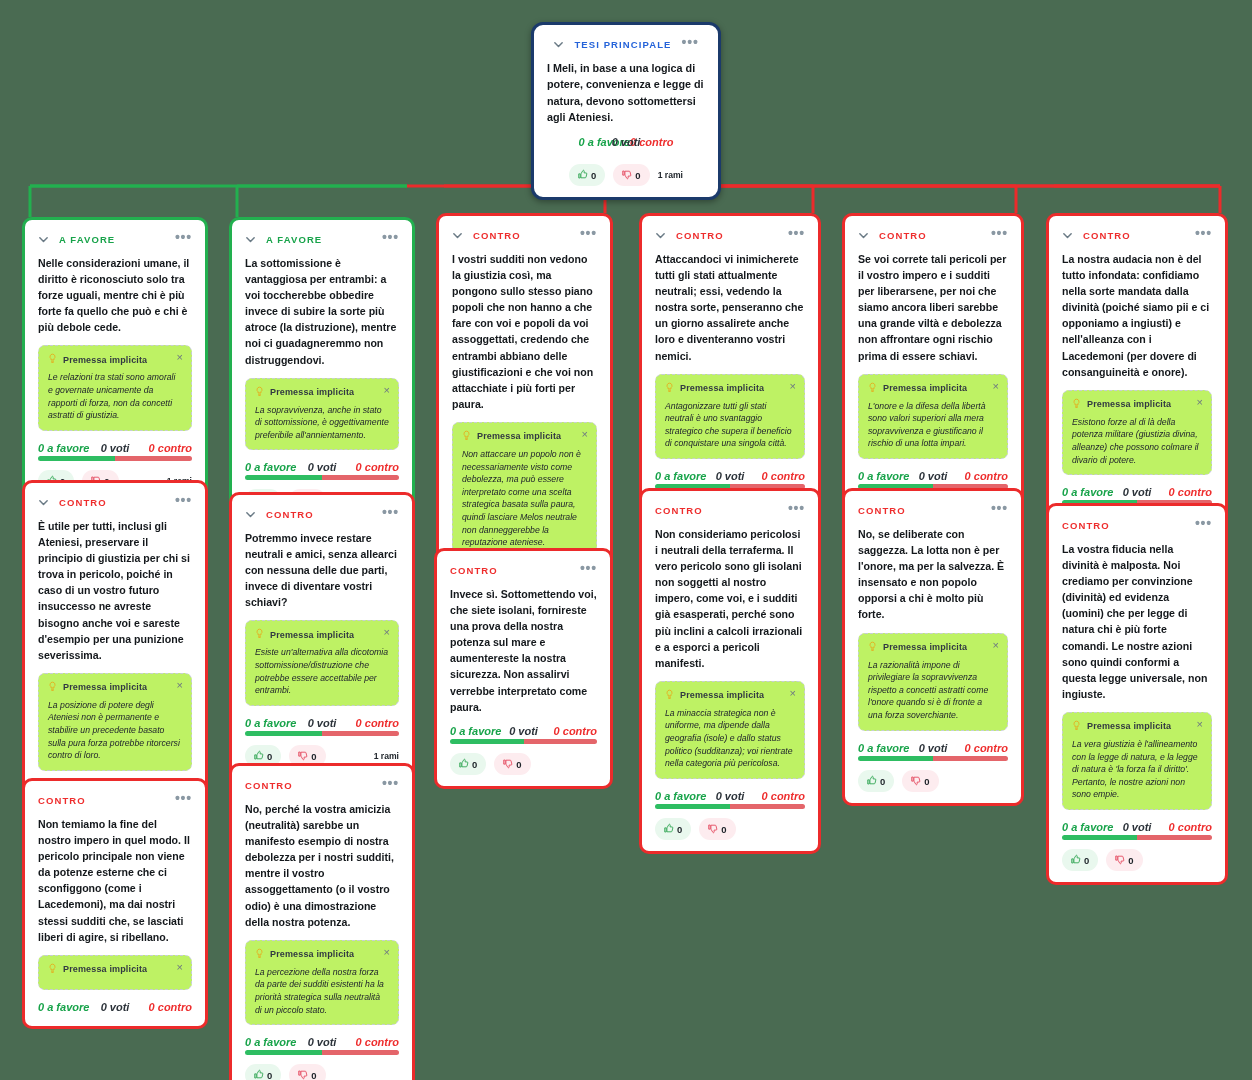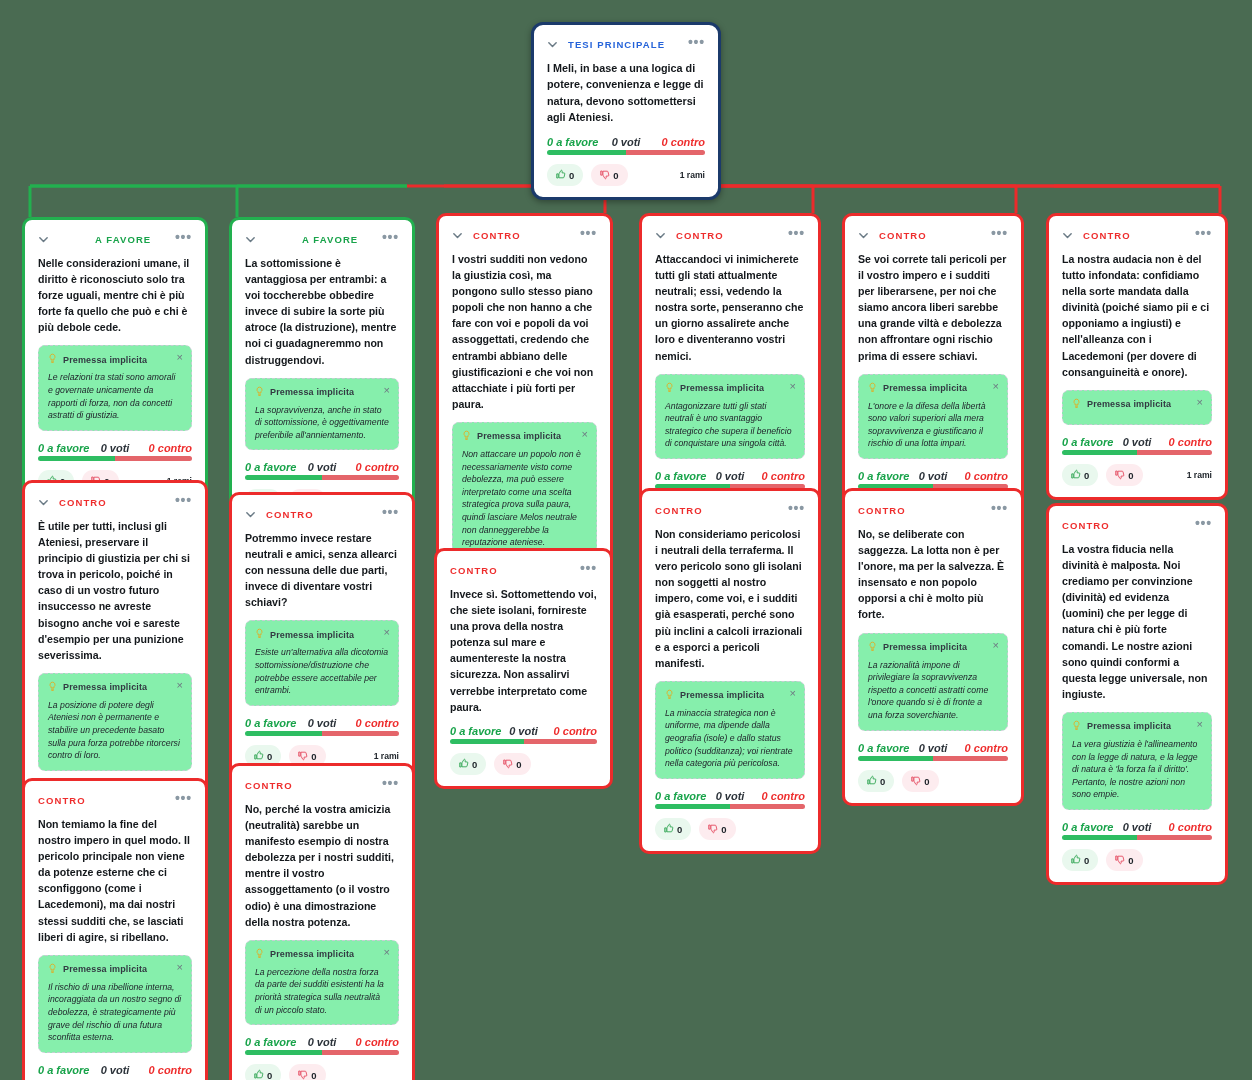--- a/index.html
+++ b/index.html
@@ -39,40 +39,40 @@
     width: 11px; height: 11px; flex: 0 0 11px;
     display: block; color: #6b7b86;
   }
   .chev svg { display:block; width: 11px; height: 11px; }
   .card-kind {
     font-size: 9.5px; font-weight: bold;
     letter-spacing: 1.1px; text-transform: uppercase;
     white-space: nowrap;
   }
   .root .card-kind { color: #2563d9; }
-  .pro  .card-kind { color: #18a34a; margin-left: 36px; }
+  .pro  .card-kind { color: #18a34a; }
   .con  .card-kind { color: #ee2d2d; }
   .dots {
     margin-left: auto; color: #8a98a3;
     font-size: 14px; line-height: 8px; letter-spacing: .8px;
     font-weight: bold; padding-bottom: 4px;
   }
 
   .card-body {
     font-size: 10.6px; line-height: 1.52;
     color: #14181c; font-weight: bold;
     margin-bottom: 10px;
   }
   .root .card-body { font-size: 10.8px; }
 
   
   .premise {
     border: 1.4px dashed #c6cdd3;
     border-radius: 7px;
-    background: #86efac;
+    background: #bef264;
     padding: 7px 9px 8px 9px;
     margin-bottom: 11px;
     position: relative;
   }
   .premise-head { display: flex; align-items: center; gap: 6px; margin-bottom: 5px; }
   .bulb { font-size: 10px; line-height: 1; color: #e7a919; }
   .premise-title {
     font-size: 9px; font-weight: bold; color: #323a42;
     letter-spacing: .15px;
   }
@@ -160,21 +160,21 @@
       <line x1="1137" y1="503" x2="1137" y2="529" stroke="#ec2b2b" stroke-width="3" stroke-linecap="butt"></line>
       <line x1="1137" y1="529" x2="1137" y2="561" stroke="#707f92" stroke-width="3.2" stroke-linecap="butt"></line>
       <path d="M1132.5,561 L1137,553 L1141.5,561 Z" fill="#707f92"></path>
       <line x1="115" y1="778" x2="115" y2="814.5" stroke="#ec2b2b" stroke-width="3" stroke-linecap="butt"></line>
       <line x1="115" y1="814.5" x2="115" y2="857" stroke="#707f92" stroke-width="3.2" stroke-linecap="butt"></line>
       <path d="M110.5,857 L115,849 L119.5,857 Z" fill="#707f92"></path>
       <line x1="322" y1="763" x2="322" y2="781" stroke="#ec2b2b" stroke-width="3" stroke-linecap="butt"></line>
       <line x1="322" y1="781" x2="322" y2="805" stroke="#707f92" stroke-width="3.2" stroke-linecap="butt"></line>
       <path d="M317.5,805 L322,797 L326.5,805 Z" fill="#707f92"></path>
     </svg>
-<div class="card root" style="left: 531px; top: 22px; width: 190px;">
+<div class="card root" style="left: 531px; top: 22px; width: 190px; align-items: center;">
       <div class="card-head">
         <span class="chev">
           <svg viewBox="0 0 12 12">
             <path d="M2 4.2 L6 8.2 L10 4.2" fill="none" stroke="currentColor" stroke-width="1.6" stroke-linecap="round" stroke-linejoin="round"></path>
           </svg>
         </span>
         <span class="card-kind">TESI PRINCIPALE</span>
         <span class="dots">•••</span>
       </div>
       <div class="card-body">I Meli, in base a una logica di potere, convenienza e legge di natura, devono sottomettersi agli Ateniesi.</div>
@@ -310,21 +310,21 @@
       <div class="card-body">I vostri sudditi non vedono la giustizia così, ma pongono sullo stesso piano popoli che non hanno a che fare con voi e popoli da voi assoggettati, credendo che entrambi abbiano delle giustificazioni e che voi non attacchiate i più forti per paura.</div>
       <div class="premise">
         <div class="premise-head">
           <span class="bulb"><svg viewBox="0 0 12 14" width="9" height="11">
               <path d="M6 1.2a3.4 3.4 0 0 0-2 6.1v1.5h4V7.3A3.4 3.4 0 0 0 6 1.2z" fill="none" stroke="currentColor" stroke-width="1.1"></path>
               <path d="M4.6 10.6h2.8M5 12.3h2" stroke="currentColor" stroke-width="1.1" stroke-linecap="round"></path>
             </svg></span>
           <span class="premise-title">Premessa implicita</span>
         </div>
         <span class="premise-x">×</span>
-        <div class="premise-text">Non attaccare un popolo non è necessariamente visto come debolezza, ma può essere interpretato come una scelta strategica prova sulla paura, quindi lasciare Melos neutrale non danneggerebbe la reputazione ateniese.</div>
+        <div class="premise-text">Non attaccare un popolo non è necessariamente visto come debolezza, ma può essere interpretato come una scelta strategica basata sulla paura, quindi lasciare Melos neutrale non danneggerebbe la reputazione ateniese.</div>
       </div>
       <div class="vote-labels">
         <span class="vl-pro">0 a favore</span>
         <span class="vl-mid">0 voti</span>
         <span class="vl-con">0 contro</span>
       </div>
       <div class="bar">
         <div class="bar-pro" style="width:50%"></div>
         <div class="bar-con" style="width:50%"></div>
       </div>
@@ -451,20 +451,21 @@
       <div class="card-body">La nostra audacia non è del tutto infondata: confidiamo nella sorte mandata dalla divinità (poiché siamo pii e ci opponiamo a ingiusti) e nell'alleanza con i Lacedemoni (per dovere di consanguineità e onore).</div>
       <div class="premise">
         <div class="premise-head">
           <span class="bulb"><svg viewBox="0 0 12 14" width="9" height="11">
               <path d="M6 1.2a3.4 3.4 0 0 0-2 6.1v1.5h4V7.3A3.4 3.4 0 0 0 6 1.2z" fill="none" stroke="currentColor" stroke-width="1.1"></path>
               <path d="M4.6 10.6h2.8M5 12.3h2" stroke="currentColor" stroke-width="1.1" stroke-linecap="round"></path>
             </svg></span>
           <span class="premise-title">Premessa implicita</span>
         </div>
         <span class="premise-x">×</span>
+        <div class="premise-text">Esistono forze al di là della potenza militare (giustizia divina, alleanze) che possono colmare il divario di potere.</div>
       </div>
       <div class="vote-labels">
         <span class="vl-pro">0 a favore</span>
         <span class="vl-mid">0 voti</span>
         <span class="vl-con">0 contro</span>
       </div>
       <div class="bar">
         <div class="bar-pro" style="width:50%"></div>
         <div class="bar-con" style="width:50%"></div>
       </div>
@@ -739,21 +740,20 @@
       <div class="card-body">Non temiamo la fine del nostro impero in quel modo. Il pericolo principale non viene da potenze esterne che ci sconfiggono (come i Lacedemoni), ma dai nostri stessi sudditi che, se lasciati liberi di agire, si ribellano.</div>
       <div class="premise">
         <div class="premise-head">
           <span class="bulb"><svg viewBox="0 0 12 14" width="9" height="11">
               <path d="M6 1.2a3.4 3.4 0 0 0-2 6.1v1.5h4V7.3A3.4 3.4 0 0 0 6 1.2z" fill="none" stroke="currentColor" stroke-width="1.1"></path>
               <path d="M4.6 10.6h2.8M5 12.3h2" stroke="currentColor" stroke-width="1.1" stroke-linecap="round"></path>
             </svg></span>
           <span class="premise-title">Premessa implicita</span>
         </div>
         <span class="premise-x">×</span>
-        <div class="premise-text">Il rischio di una ribellione interna, incoraggiata da un nostro segno di debolezza, è strategicamente più grave del rischio di una futura sconfitta esterna.</div>
       </div>
       <div class="vote-labels">
         <span class="vl-pro">0 a favore</span>
         <span class="vl-mid">0 voti</span>
         <span class="vl-con">0 contro</span>
       </div>
     </div>
     <div class="card con" style="left: 229px; top: 763px; width: 186px;">
       <div class="card-head">
         <span class="card-kind">CONTRO</span>

